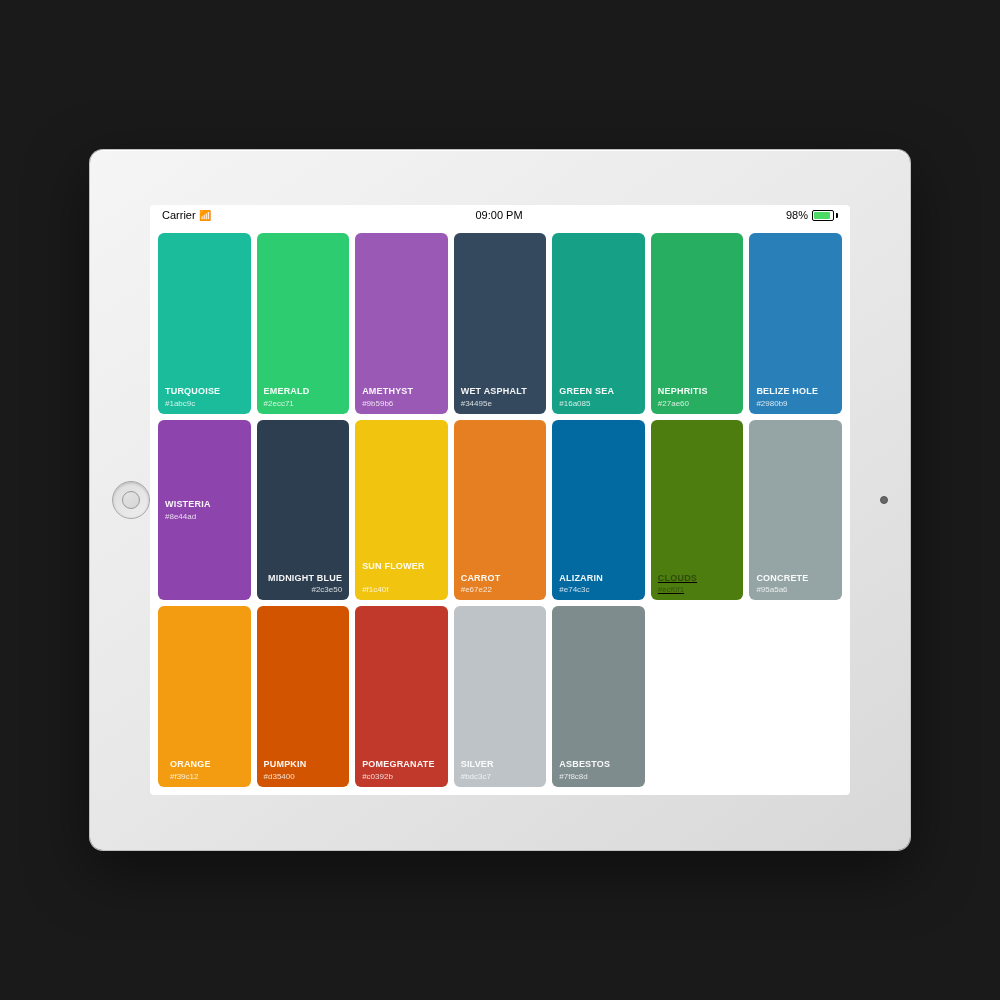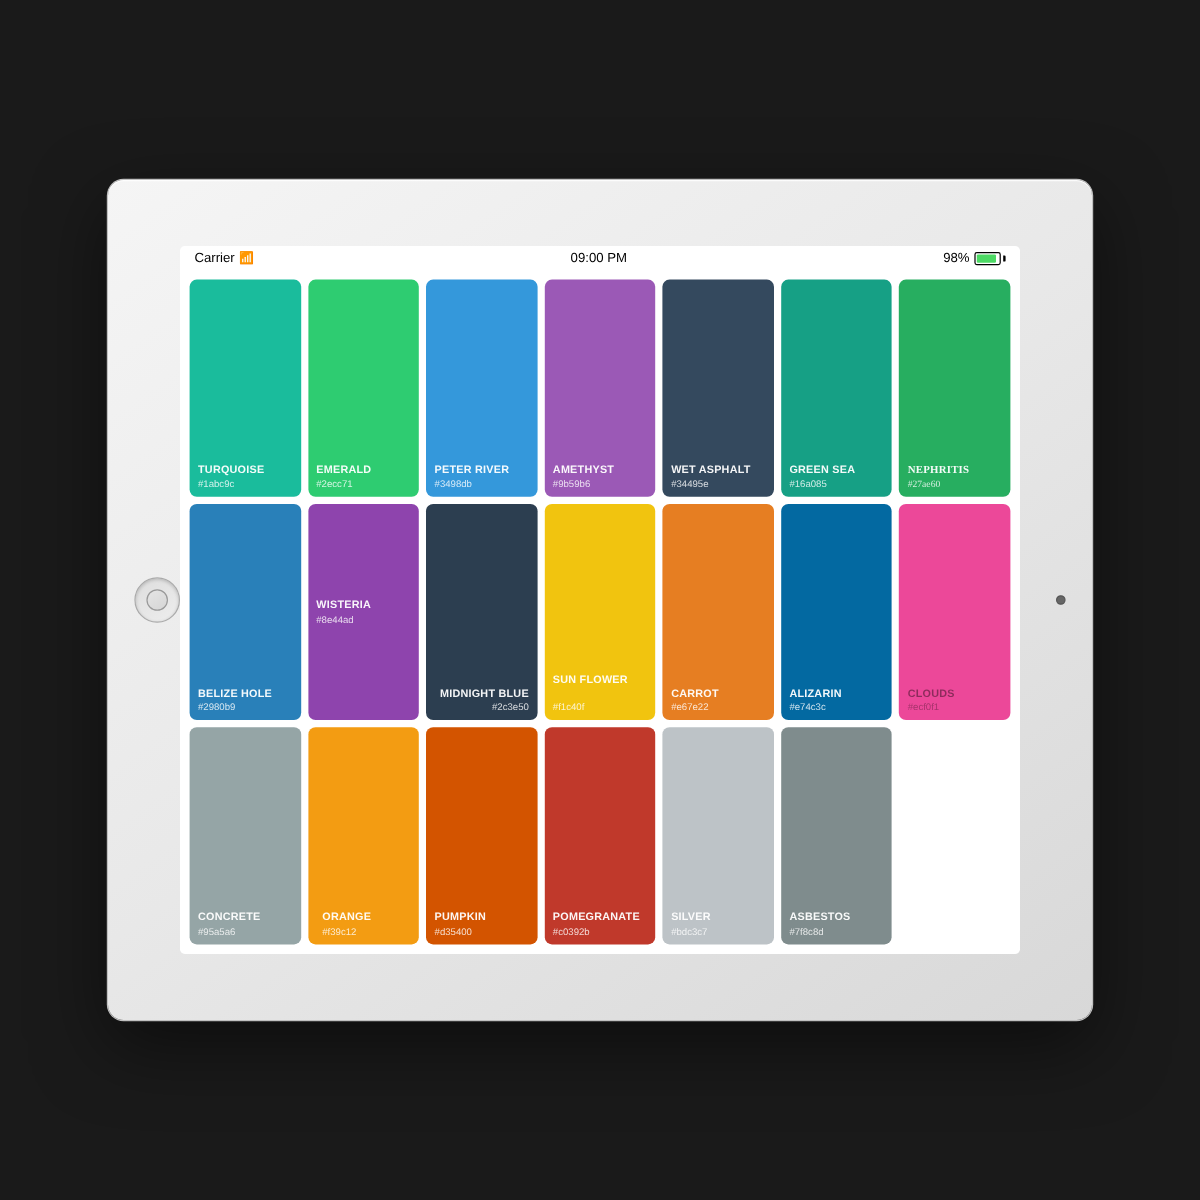--- a/index.html
+++ b/index.html
@@ -209,37 +209,33 @@
 
     <div class="colors-grid" id="colors-grid">
     <div class="color-card" style="background-color: rgb(26, 188, 156);">
           <div class="color-name">TURQUOISE</div>
           <div class="color-hex">#1abc9c</div>
         </div>
         <div class="color-card" style="background-color: rgb(46, 204, 113);">
           <div class="color-name">EMERALD</div>
           <div class="color-hex">#2ecc71</div>
         </div>
-        <div class="color-card" style="background-color: rgb(52, 152, 219);">
-          <div class="color-name">PETER RIVER</div>
-          <div class="color-hex">#3498db</div>
-        </div>
         <div class="color-card" style="background-color: rgb(155, 89, 182);">
           <div class="color-name">AMETHYST</div>
           <div class="color-hex">#9b59b6</div>
         </div>
         <div class="color-card" style="background-color: rgb(52, 73, 94);">
           <div class="color-name">WET ASPHALT</div>
           <div class="color-hex">#34495e</div>
         </div>
         <div class="color-card" style="background-color: rgb(22, 160, 133);">
           <div class="color-name">GREEN SEA</div>
           <div class="color-hex">#16a085</div>
         </div>
-        <div class="color-card" style="background-color: rgb(39, 174, 96); font-family: Liberation Serif, serif;">
+        <div class="color-card" style="background-color: rgb(39, 174, 96);">
           <div class="color-name">NEPHRITIS</div>
           <div class="color-hex">#27ae60</div>
         </div>
         <div class="color-card" style="background-color: rgb(41, 128, 185);">
           <div class="color-name">BELIZE HOLE</div>
           <div class="color-hex">#2980b9</div>
         </div>
         <div class="color-card" style="background-color: rgb(142, 68, 173); justify-content: center;">
           <div class="color-name">WISTERIA</div>
           <div class="color-hex">#8e44ad</div>
@@ -253,21 +249,21 @@
           <div class="color-hex">#f1c40f</div>
         </div>
         <div class="color-card" style="background-color: rgb(230, 126, 34);">
           <div class="color-name">CARROT</div>
           <div class="color-hex">#e67e22</div>
         </div>
         <div class="color-card" style="background-color: #0369a1;">
           <div class="color-name">ALIZARIN</div>
           <div class="color-hex">#e74c3c</div>
         </div>
-        <div class="color-card" style="background-color: #ec4899;">
+        <div class="color-card" style="background-color: #4d7c0f; text-decoration: underline;">
           <div class="color-name dark-text">CLOUDS</div>
           <div class="color-hex dark-text">#ecf0f1</div>
         </div>
         <div class="color-card" style="background-color: rgb(149, 165, 166);">
           <div class="color-name">CONCRETE</div>
           <div class="color-hex">#95a5a6</div>
         </div>
         <div class="color-card" style="background-color: rgb(243, 156, 18); padding-left: 12px;">
           <div class="color-name">ORANGE</div>
           <div class="color-hex">#f39c12</div>

